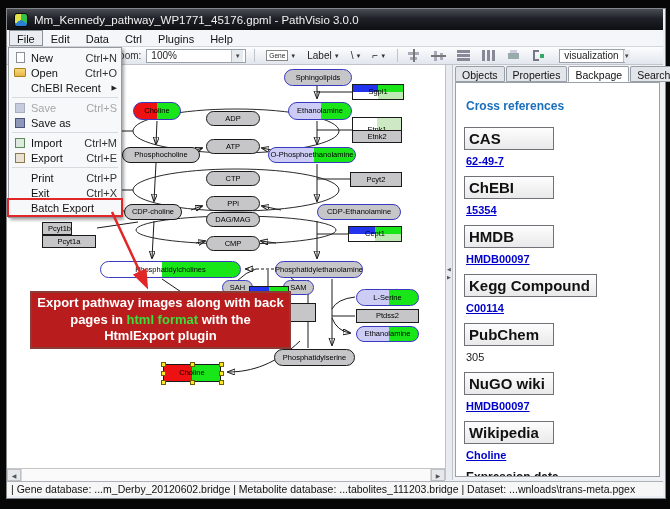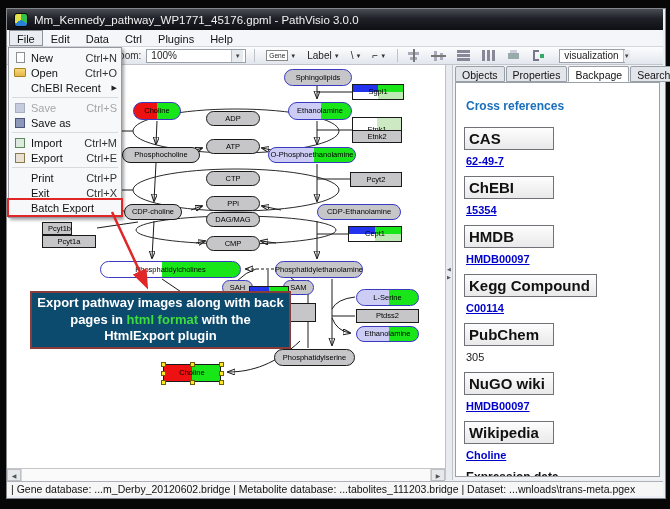--- a/index.html
+++ b/index.html
@@ -49,21 +49,21 @@
     justify-content:center;font-size:7.5px;color:#000;white-space:nowrap;background:#c6c6c8;}
   .pill{border-radius:9px;}
   .b-blue{border-color:#3a3ac0;}
   .f-gray{background:#c6c6c8;}
   .f-red-green{background:linear-gradient(to right,#ee1111 0 50%,#19e619 50% 100%);}
   .f-lav-green{background:linear-gradient(to right,#ccccf5 0 52%,#19e619 52% 100%);}
   .f-white-green{background:linear-gradient(to right,#ffffff 0 44%,#19e619 44% 100%);}
   .f-gene-mixed{background:conic-gradient(from 0deg at 50% 50%,#19e619 0 90deg,#bfe9b4 90deg 180deg,#ffffff 180deg 270deg,#2233ee 270deg 360deg);}
   .f-gene-pale{background:linear-gradient(to right,#ffffff 0 50%,#cde9c3 50% 100%);}
   .handle{position:absolute;width:5px;height:5px;background:#ffe926;border:1px solid #6e5e00;box-sizing:border-box;}
-  .annotation{position:absolute;left:30px;top:291px;width:261px;z-index:5;background:#0c4a6e;
+  .annotation{position:absolute;left:30px;top:291px;width:261px;z-index:5;background:#b91c1c;
     border:2px solid #8a3c38;color:#fff;font-weight:bold;font-size:13px;line-height:16.5px;
     text-align:center;padding:2px 4px;box-sizing:border-box;}
   .annotation .hl{color:#3ddd3d;}
   
   .file-menu{position:absolute;left:8px;top:47px;width:112px;z-index:8;background:#f7f8fa;
     border:1px solid #969aa0;box-shadow:2px 2px 3px rgba(0,0,0,.35);padding:2px 0;font-size:11px;color:#111;}
   .fm-row{display:flex;align-items:center;height:15px;padding:0 4px 0 3px;position:relative;}
   .fm-icon{width:16px;display:inline-flex;justify-content:center;margin-right:3px;flex:0 0 auto;}
   .fm-label{flex:1;}
   .fm-short{color:#333;margin-left:4px;}

